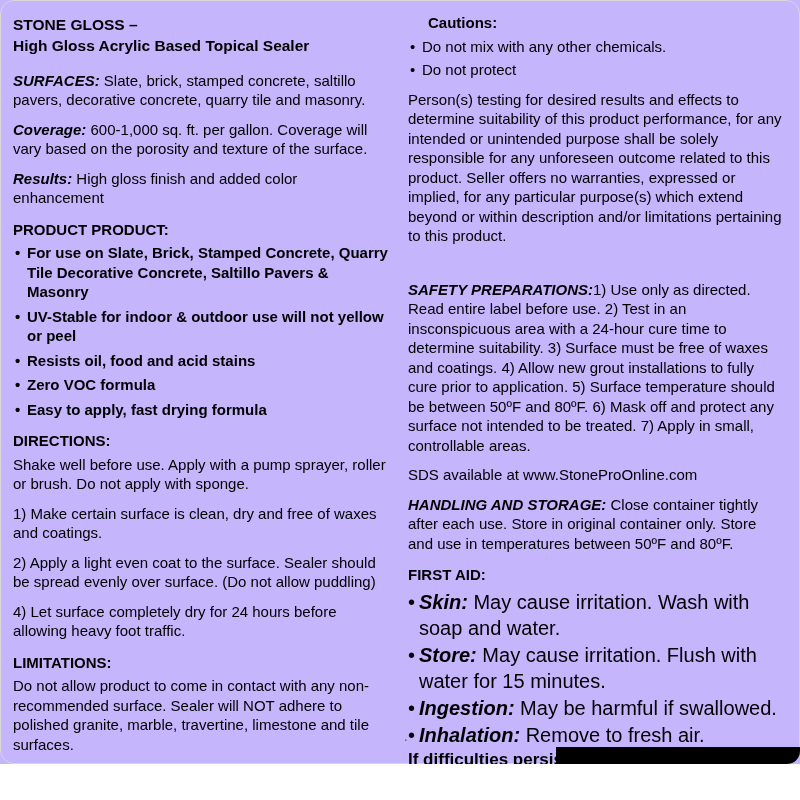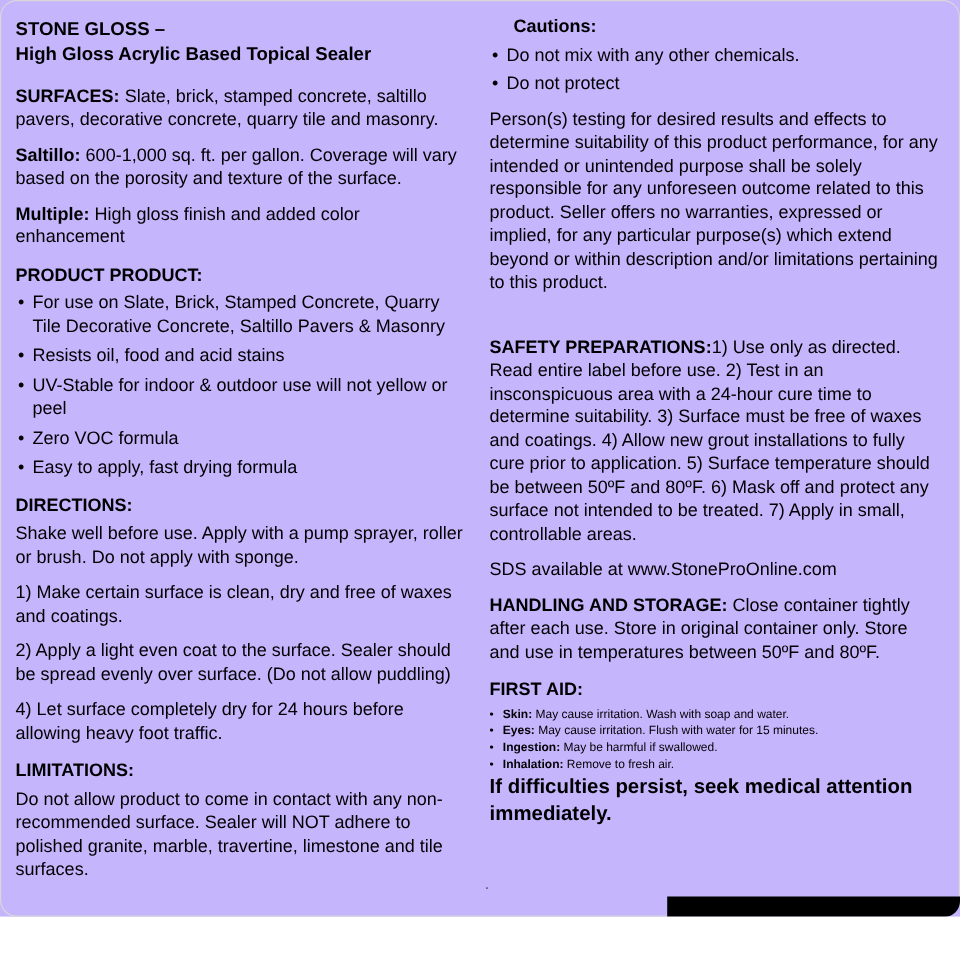--- a/index.html
+++ b/index.html
@@ -34,36 +34,36 @@
   .col.left  { max-width: 386px; }
   .col.right { max-width: 390px; }
 
   .title { font-weight: bold; font-size: 15.5px; line-height: 1.35; margin: 2px 0 14px 0; }
   .h {
     font-weight: bold;
     margin: 12px 0 4px 0;
   }
   .h.first { margin-top: 0; margin-left: 20px; }
   .p { margin: 0 0 10px 0; }
-  .lead { font-weight: bold; }
+  .lead { font-weight: bold; font-style: italic; }
 
   .bullets { margin: 2px 0 10px 0; }
   .bullet {
     position: relative;
     padding-left: 14px;
     margin: 0 0 4px 0;
   }
   .bullet::before {
     content: "•";
     position: absolute;
     left: 2px;
   }
-  .bullets.bold .bullet { font-weight: normal; margin-bottom: 5px; }
+  .bullets.bold .bullet { font-weight: bold; margin-bottom: 5px; }
 
-  .firstaid .bullet { font-size: 10px; padding-left: 11px; margin-bottom: 1px; }
+  .firstaid .bullet { font-size: 20px; padding-left: 11px; margin-bottom: 1px; }
   .firstaid .bullet::before { left: 0; }
   .firstaid-note { font-weight: bold; font-size: 17px; margin-top: 1px; }
 
   .stray-dot {
     position: absolute;
     left: 404px;
     bottom: 20px;
     font-size: 13px;
     color: #555;
   }
@@ -87,32 +87,32 @@
       <div class="title">
         <span>STONE GLOSS –</span><br>
         <span>High Gloss Acrylic Based Topical Sealer</span>
       </div>
 
       <p class="p">
         <span class="lead">SURFACES:</span><span> Slate, brick, stamped concrete, saltillo pavers, decorative concrete, quarry tile and masonry.</span>
       </p>
 
       <p class="p">
-        <span class="lead">Saltillo:</span><span> 600-1,000 sq. ft. per gallon. Coverage will vary based on the porosity and texture of the surface.</span>
+        <span class="lead">Coverage:</span><span> 600-1,000 sq. ft. per gallon. Coverage will vary based on the porosity and texture of the surface.</span>
       </p>
 
       <p class="p">
-        <span class="lead">Multiple:</span><span> High gloss finish and added color enhancement</span>
+        <span class="lead">Results:</span><span> High gloss finish and added color enhancement</span>
       </p>
 
       <div class="h">PRODUCT PRODUCT:</div>
       <div class="bullets bold">
         <div class="bullet">For use on Slate, Brick, Stamped Concrete, Quarry Tile Decorative Concrete, Saltillo Pavers &amp; Masonry</div>
+        <div class="bullet">UV-Stable for indoor &amp; outdoor use will not yellow or peel</div>
         <div class="bullet">Resists oil, food and acid stains</div>
-        <div class="bullet">UV-Stable for indoor &amp; outdoor use will not yellow or peel</div>
         <div class="bullet">Zero VOC formula</div>
         <div class="bullet">Easy to apply, fast drying formula</div>
       </div>
 
       <div class="h">DIRECTIONS:</div>
       <p class="p">Shake well before use. Apply with a pump sprayer, roller or brush. Do not apply with sponge.</p>
       <p class="p">1) Make certain surface is clean, dry and free of waxes and coatings.</p>
       <p class="p">2) Apply a light even coat to the surface. Sealer should be spread evenly over surface. (Do not allow puddling)</p>
       <p class="p">4) Let surface completely dry for 24 hours before allowing heavy foot traffic.</p>
 
@@ -138,21 +138,21 @@
       <p class="p">
         <span class="lead">HANDLING AND STORAGE:</span><span> Close container tightly after each use. Store in original container only. Store and use in temperatures between 50ºF and 80ºF.</span>
       </p>
 
       <div class="h">FIRST AID:</div>
       <div class="bullets firstaid" style="margin-bottom:0;">
         <div class="bullet">
           <span class="lead">Skin:</span><span> May cause irritation. Wash with soap and water.</span>
         </div>
         <div class="bullet">
-          <span class="lead">Eyes:</span><span> May cause irritation. Flush with water for 15 minutes.</span>
+          <span class="lead">Store:</span><span> May cause irritation. Flush with water for 15 minutes.</span>
         </div>
         <div class="bullet">
           <span class="lead">Ingestion:</span><span> May be harmful if swallowed.</span>
         </div>
         <div class="bullet">
           <span class="lead">Inhalation:</span><span> Remove to fresh air.</span>
         </div>
       </div>
       <div class="firstaid-note">If difficulties persist, seek medical attention immediately.</div>
     </div>

